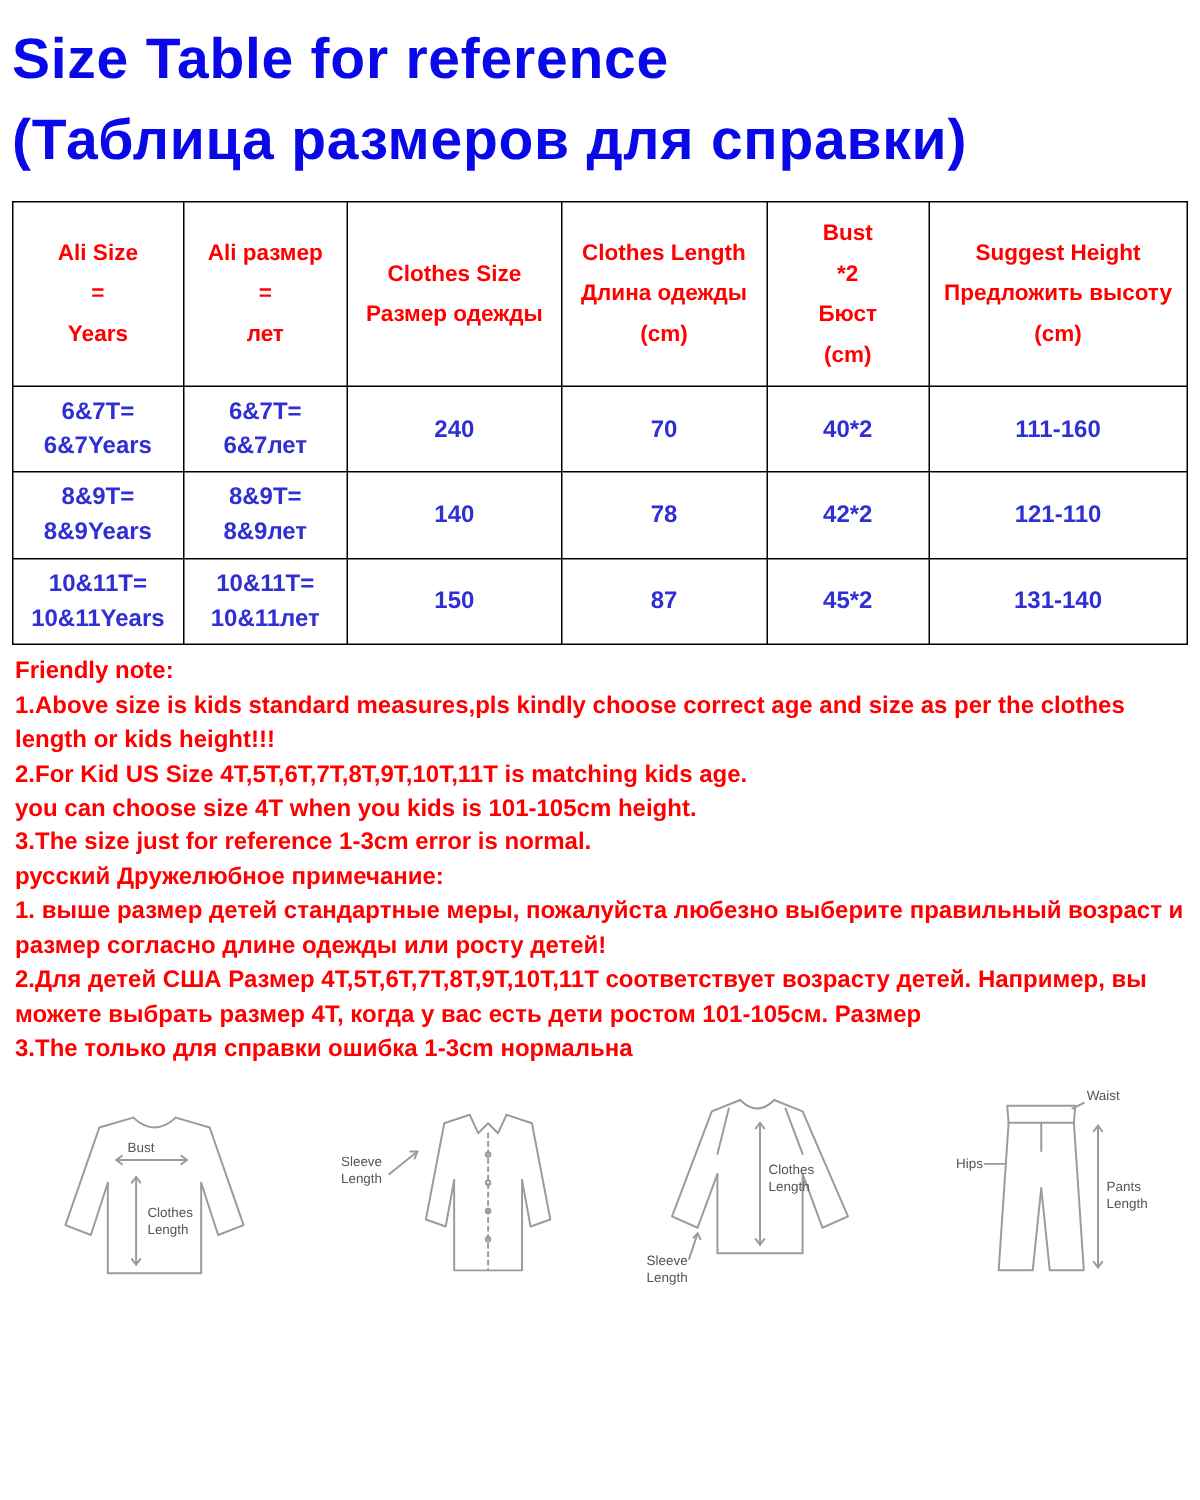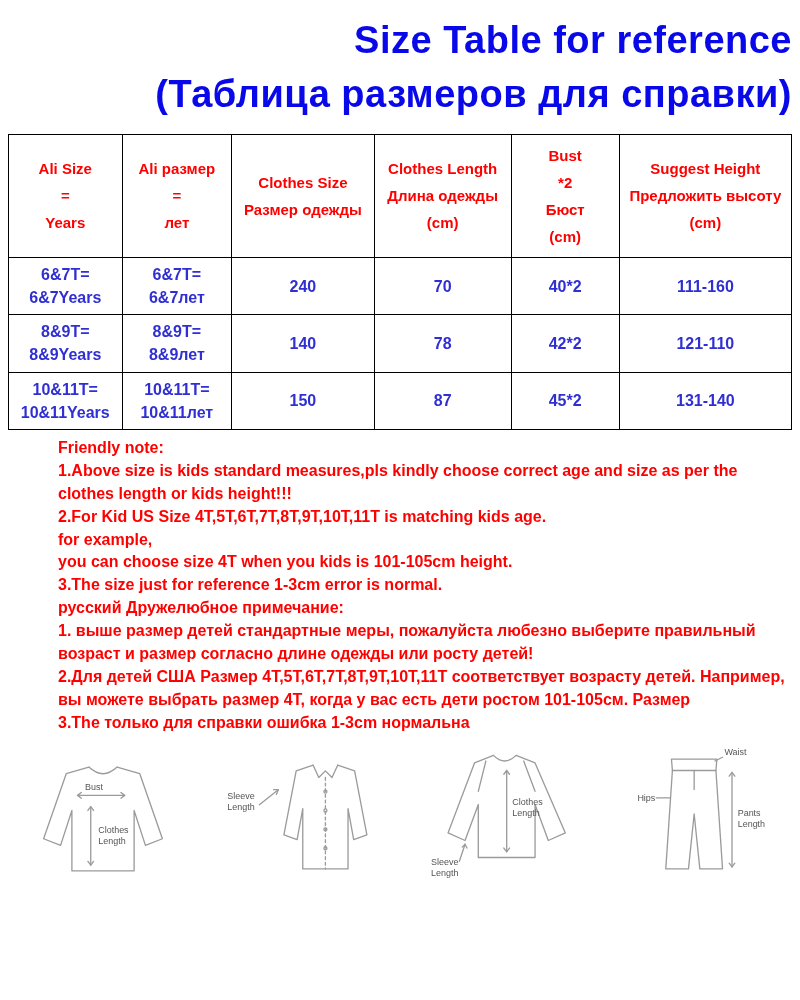--- a/index.html
+++ b/index.html
@@ -2,33 +2,33 @@
 <html><head>
 <meta charset="utf-8">
 <style>
   * { box-sizing: border-box; margin: 0; padding: 0; }
   html, body { background: #ffffff; }
   body { font-family: "Liberation Sans", "DejaVu Sans", sans-serif; }
   .page {
     width: 800px; height: 1000px; margin: 0 auto; background: #fff;
     padding: 6px 8px 0; overflow: hidden;
   }
-  .titles { text-align: right; padding: 8px 0 12px; }
+  .titles { text-align: left; padding: 8px 0 12px; }
   .titles h1 {
     color: #0808e8; font-size: 38px; font-weight: bold;
     line-height: 1.42; letter-spacing: 0.5px;
   }
   table.size-table { width: 100%; border-collapse: collapse; table-layout: fixed; }
   .size-table th, .size-table td {
     border: 1.6px solid #000; white-space: pre-line; text-align: center;
     vertical-align: middle; font-weight: bold;
   }
   .size-table th { color: #ff0000; font-size: 15px; line-height: 1.8; padding: 7px 2px; }
   .size-table td { color: #2f2fd3; font-size: 16px; line-height: 1.45; padding: 5px 2px; height: 56px; }
-  .notes { padding: 7px 2px 0; margin-left: 48px; }
+  .notes { padding: 7px 2px 0; }
   .notes p { color: #ff0000; font-weight: bold; font-size: 16px; line-height: 1.43; }
   .figures {
     display: flex; justify-content: space-between; align-items: flex-end;
     padding: 10px 20px 0;
   }
   .figure { flex: 0 0 auto; }
   .figures svg { overflow: visible; display: block; }
   .figures path, .figures line, .figures circle {
     fill: none; stroke: #9b9b9b; stroke-width: 1.4;
     stroke-linejoin: round; stroke-linecap: round;
@@ -110,21 +110,20 @@
           <td>45*2</td>
           <td>131-140</td>
         </tr>
       </tbody>
   </table>
 
   <section class="notes">
       <p>Friendly note:</p>
       <p>1.Above size is kids standard measures,pls kindly choose correct age and size as per the clothes length or kids height!!!</p>
       <p>2.For Kid US Size 4T,5T,6T,7T,8T,9T,10T,11T is matching kids age.</p>
-      <p>for example,</p>
       <p>you can choose size 4T when you kids is 101-105cm height.</p>
       <p>3.The size just for reference 1-3cm error is normal.</p>
       <p>русский Дружелюбное примечание:</p>
       <p>1. выше размер детей стандартные меры, пожалуйста любезно выберите правильный возраст и размер согласно длине одежды или росту детей!</p>
       <p>2.Для детей США Размер  4T,5T,6T,7T,8T,9T,10T,11T  соответствует возрасту детей. Например, вы можете выбрать размер 4T, когда у вас есть дети ростом 101-105см. Размер</p>
       <p>3.The только для справки ошибка 1-3cm нормальна</p>
     </section>
 
   <section class="figures">
 

